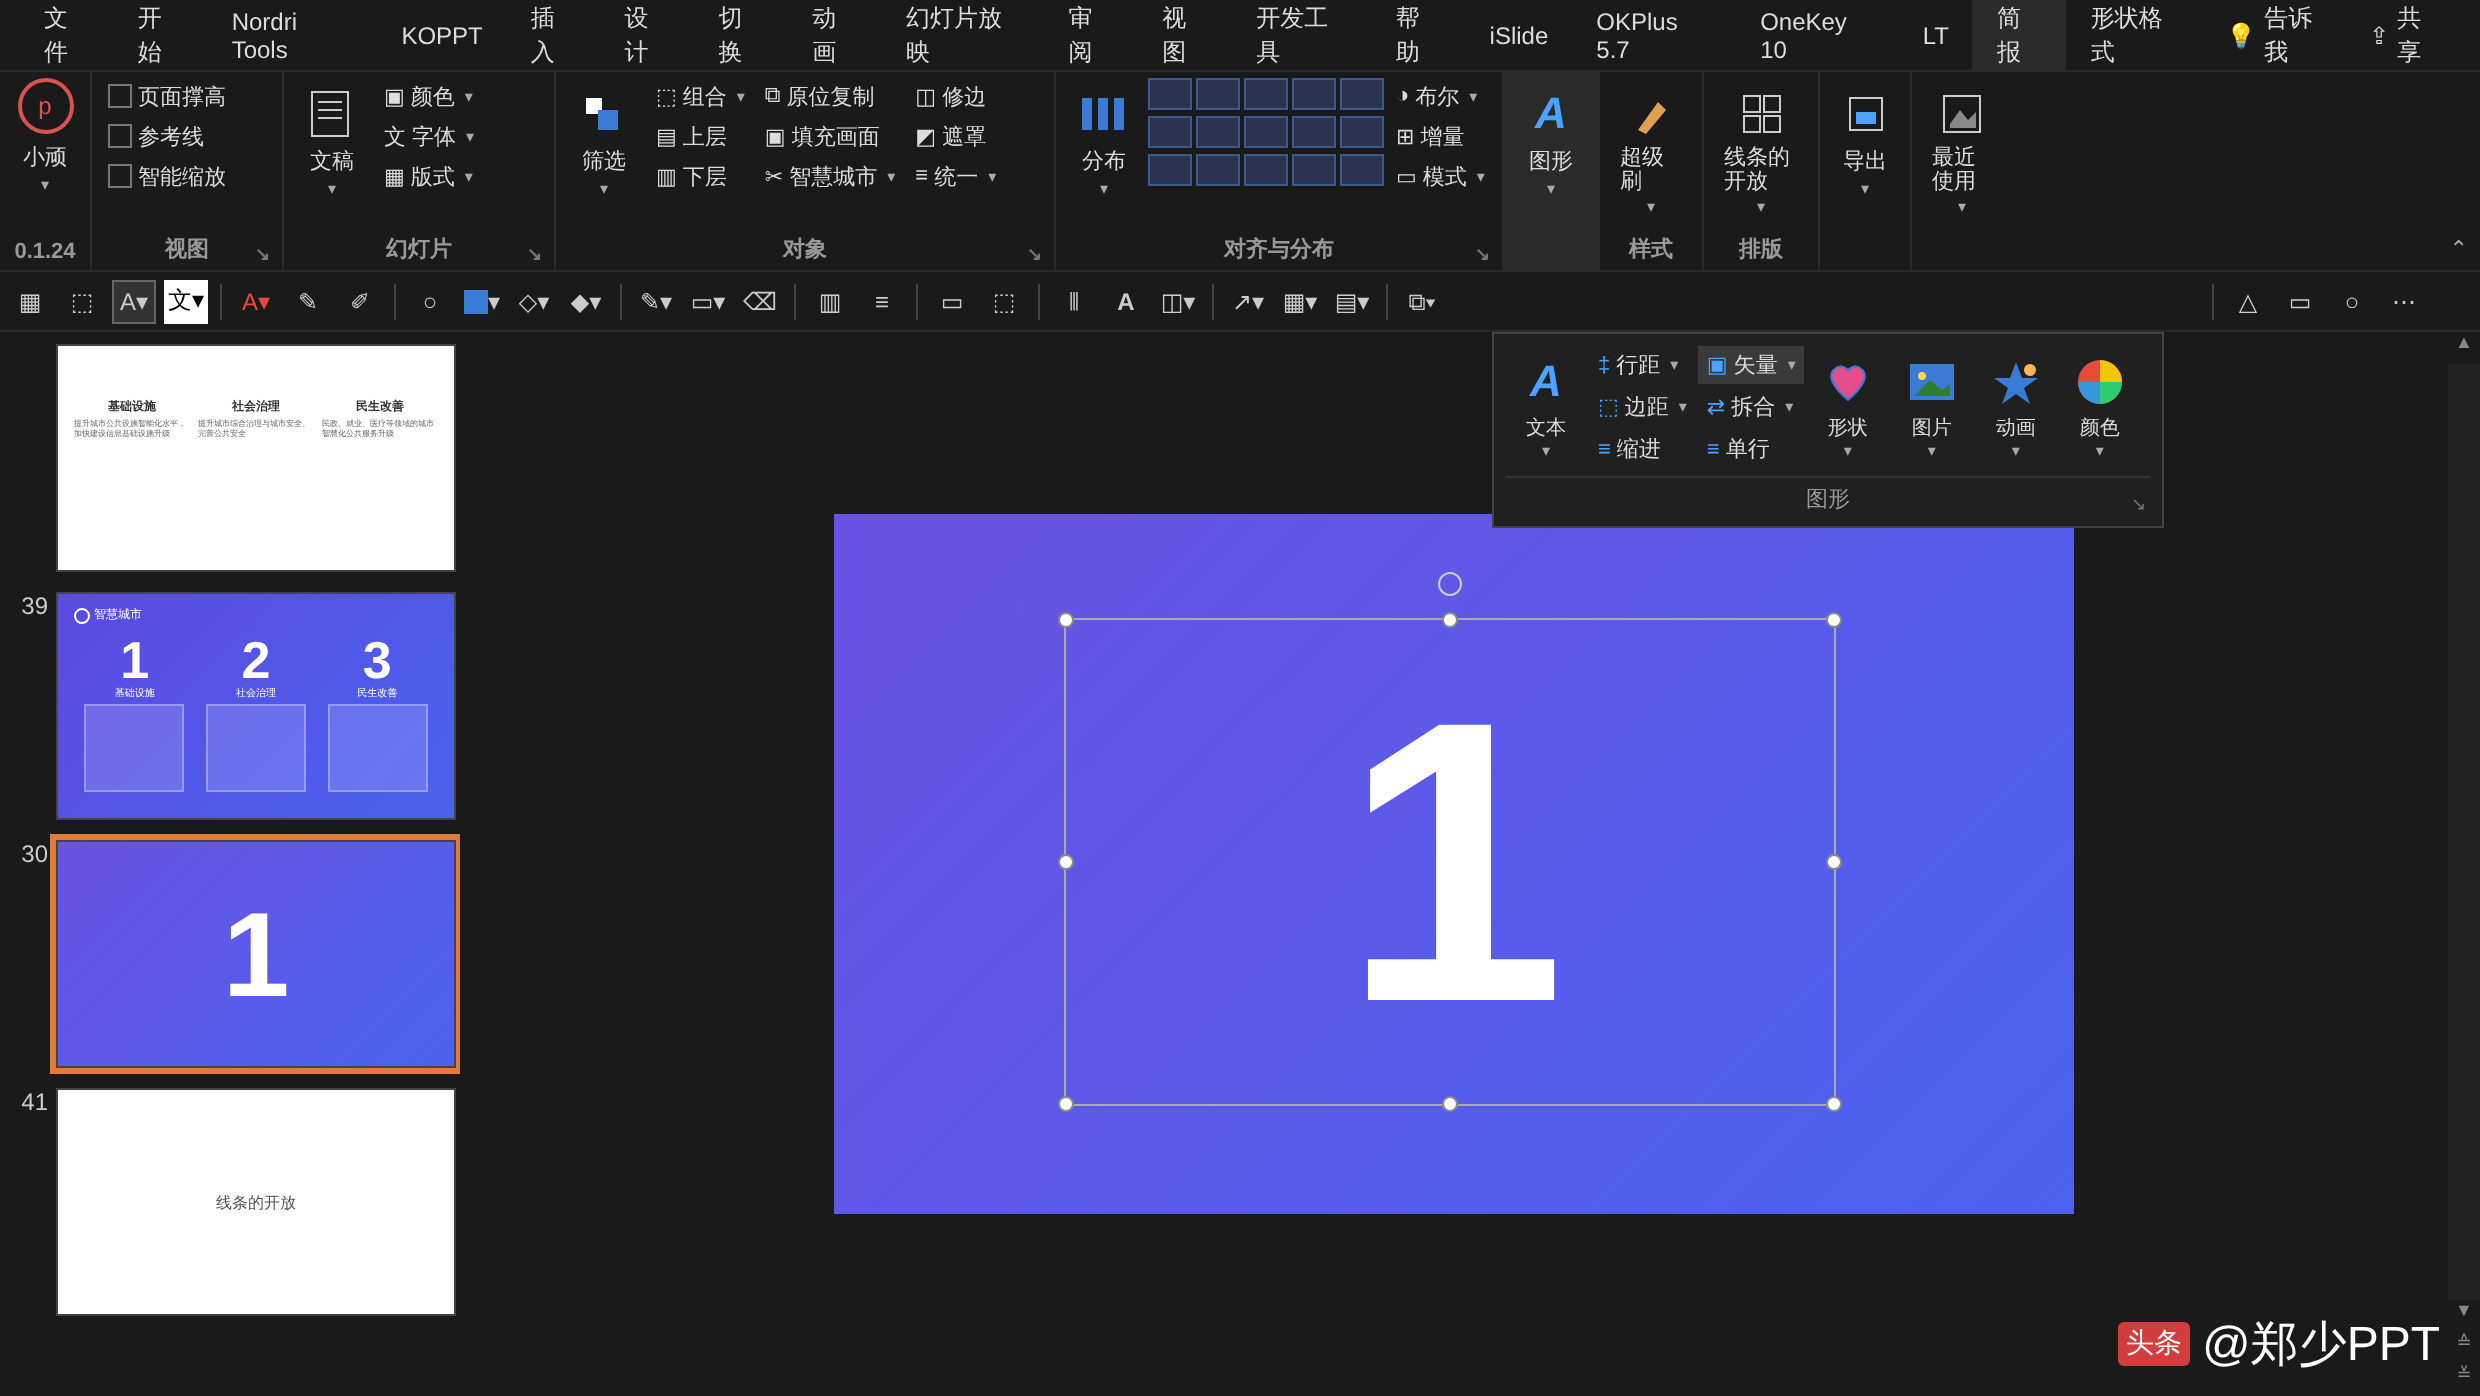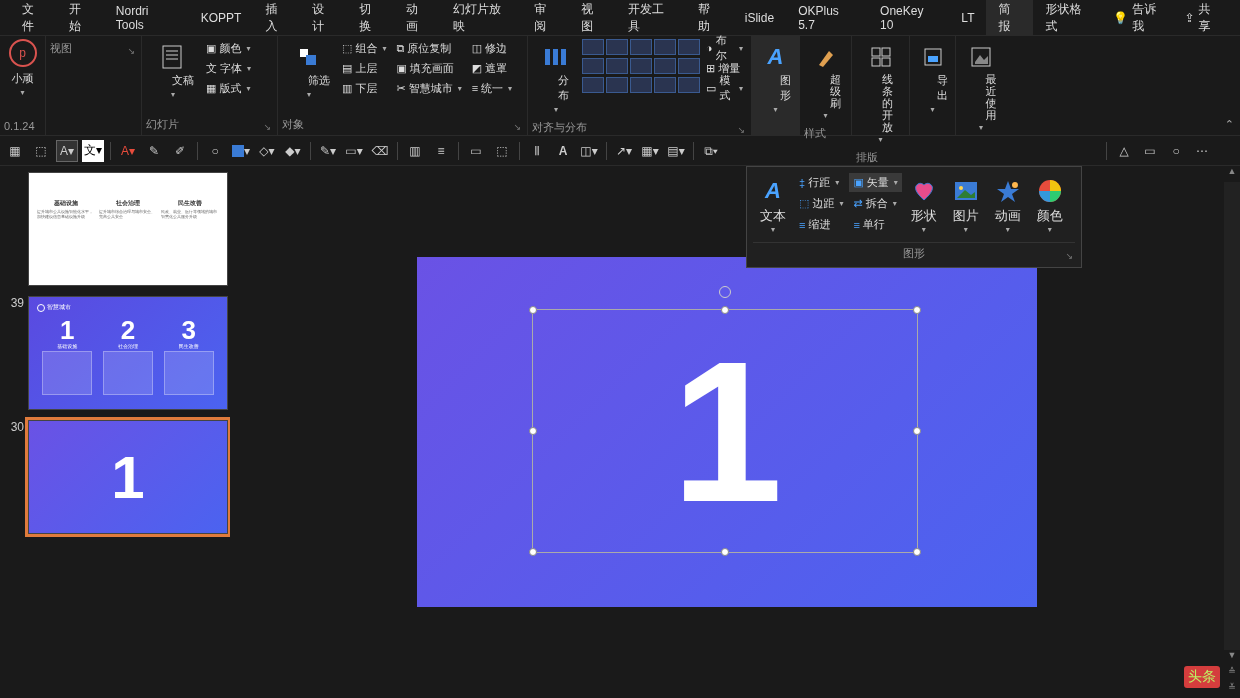--- a/index.html
+++ b/index.html
@@ -10,44 +10,44 @@
 .menubar .tab { padding: 0 12px; height: 36px; display: flex; align-items: center; color: #ddd; cursor: pointer; font-size: 12px; }
 .menubar .tab.active { background: #2a2a2a; }
 .menubar .right { margin-left: auto; display: flex; align-items: center; }
 .menubar .tell-me { display: flex; align-items: center; gap: 4px; padding: 0 10px; }
 .menubar .share { display: flex; align-items: center; gap: 4px; padding: 0 10px; }
 
 
 .ribbon { display: flex; align-items: stretch; height: 100px; background: #1a1a1a; border-bottom: 1px solid #2a2a2a; position: relative; }
 .group { display: flex; flex-direction: column; justify-content: space-between; border-right: 1px solid #2a2a2a; padding: 3px 4px 1px 4px; }
 .group .items { display: flex; gap: 2px; }
-.group .label { text-align: left; font-size: 11px; color: #999; padding: 2px 0; position: relative; }
+.group .label { text-align: center; font-size: 11px; color: #999; padding: 2px 0; position: relative; font-weight: bold; }
 .group .label .launcher { position: absolute; right: 2px; bottom: 2px; font-size: 9px; color: #777; cursor: pointer; }
 .vstack { display: flex; flex-direction: column; gap: 2px; }
 .hbtn { display: flex; align-items: center; gap: 3px; padding: 2px 4px; font-size: 11px; color: #ddd; cursor: pointer; height:18px; }
 .bigbtn { display: flex; flex-direction: column; align-items: center; justify-content: center; padding: 4px 6px; gap: 2px; cursor: pointer; }
 .bigbtn .ic { width: 28px; height: 28px; display: flex; align-items: center; justify-content: center; }
-.bigbtn .lb { font-size: 11px; color: #ddd; margin-left: 20px; }
+.bigbtn .lb { font-size: 11px; color: #ddd; }
 .bigbtn .dd { font-size: 8px; color: #aaa; }
 .chk { width: 12px; height: 12px; border: 1px solid #777; display: inline-block; }
 .arrdn::after { content: "▾"; font-size: 8px; color: #aaa; margin-left: 2px; }
 .icongrid .sic, .iconrow .sic { width: 22px; height: 16px; border:1px solid #3a5a90; background:#2a3450; cursor:pointer; }
 .iconrow { display:flex; gap:2px; }
 
 
 .qat { display: flex; align-items: center; height: 30px; background: #1a1a1a; border-bottom: 1px solid #2a2a2a; padding: 0 4px; gap:4px; }
 .qic { width: 22px; height: 22px; display:flex; align-items:center; justify-content:center; cursor:pointer; color:#ccc; }
 .vsep { width:1px; height:18px; background:#444; margin:0 2px; }
 
 
 .panel { position:absolute; top:166px; left:746px; width:336px; background:#202020; border:1px solid #444; z-index:50; padding:6px; }
 .panel .prow { display:flex; gap:2px; }
 .panel .pbtn { display:flex; flex-direction:column; align-items:center; justify-content:flex-start; padding:4px 6px; cursor:pointer; }
 .panel .pbtn .pic { width:28px; height:28px; display:flex; align-items:center; justify-content:center; margin-bottom:2px; }
-.panel .pbtn .plb { font-size:13px; color:#ddd; }
+.panel .pbtn .plb { font-size:10px; color:#ddd; }
 .panel .mini { display:flex; align-items:center; gap:3px; padding:2px 4px; font-size:11px; cursor:pointer; }
 .panel .footer { text-align:center; font-size:11px; color:#999; border-top:1px solid #333; padding:3px 0 0 0; margin-top:4px; position:relative; }
 .panel .footer .launcher { position:absolute; right:2px; bottom:0; font-size:9px; color:#777; }
 
 
 .workspace { display:flex; height:calc(698px - 36px - 100px - 30px); }
 .thumbs { width:230px; background:#1a1a1a; overflow-y:auto; padding:6px 2px 6px 0; position:relative; }
 .thumb-row { display:flex; align-items:flex-start; gap:4px; margin-bottom:10px; }
 .thumb-num { width:24px; text-align:right; font-size:12px; color:#ccc; }
 .thumb { width:200px; height:114px; background:#fff; border:1px solid #444; }
@@ -63,21 +63,21 @@
 .slide .num { position:absolute; left:50%; top:50%; transform:translate(-50%,-50%); font-size:200px; font-weight:700; color:#fff; }
 
 
 .vscroll { width:16px; background:#1a1a1a; display:flex; flex-direction:column; }
 .vscroll .up,.vscroll .dn{height:16px; text-align:center; font-size:9px; color:#888; cursor:pointer;}
 .vscroll .track{flex:1; background:#222;}
 .thumbs::-webkit-scrollbar{width:14px}.thumbs::-webkit-scrollbar-track{background:#222}.thumbs::-webkit-scrollbar-thumb{background:#555}
 
 
 .watermark { position:absolute; right:20px; bottom:10px; font-size:24px; color:#fff; font-weight:500; display:flex; align-items:center; gap:6px; z-index:100; }
-.watermark .tlg { background:#d43d3d; color:#bef264; padding:2px 4px; border-radius:3px; font-size:14px;text-align:right; }
+.watermark .tlg { background:#d43d3d; color:#ffffff; padding:2px 4px; border-radius:3px; font-size:14px;text-align:right; }
 
 .collapse-arr { position:absolute; right:6px; bottom:4px; font-size:11px; color:#aaa; cursor:pointer; }
 
 
 .t38 { background:#fff; display:flex; justify-content:space-around; padding:26px 8px 8px 8px; gap:4px; }
 .t38 .col { flex:1; }
 .t38 .h3 { font-size:6px; font-weight:bold; color:#333; text-align:center; margin-bottom:2px; }
 .t38 .p { font-size:4px; color:#666; line-height:1.2; }
 .t39 { background:linear-gradient(135deg,#5a4ae0,#4b63f0); display:flex; align-items:center; justify-content:space-around; padding:14px 8px 8px 8px; }
 .t39 .blk { color:#fff; font-size:8px; display:flex; flex-direction:column; align-items:center; }
@@ -129,20 +129,34 @@
   <div class="group" style="width:46px;border-right:1px solid #2a2a2a;">
     <div class="items" style="flex-direction:column;align-items:center;">
       <div style="width:28px;height:28px;border-radius:50%;border:2px solid #d9534f;display:flex;align-items:center;justify-content:center;color:#d9534f;font-size:12px;">p</div>
       <div style="font-size:11px;margin-top:2px;">小顽</div>
       <div style="font-size:8px;color:#aaa;">▾</div>
     </div>
     <div class="label">0.1.24</div>
   </div>
 
   <div class="group" style="width:96px">
+    <div class="vstack">
+      <div class="hbtn">
+          <span class="chk"></span>
+          <span>页面撑高</span>
+        </div>
+      <div class="hbtn">
+          <span class="chk"></span>
+          <span>参考线</span>
+        </div>
+      <div class="hbtn">
+          <span class="chk"></span>
+          <span>智能缩放</span>
+        </div>
+    </div>
     <div class="label"><span>视图</span><span class="launcher">↘</span></div>
   </div>
 
   <div class="group" style="width:136px">
     <div class="items">
       <div class="bigbtn">
         <div class="ic">
             <svg width="24" height="26">
               <rect x="2" y="2" width="18" height="22" fill="none" stroke="#ccc"></rect>
               <line x1="5" y1="7" x2="17" y2="7" stroke="#ccc"></line>
@@ -522,20 +536,26 @@
             <div class="big">3</div>
             <div style="font-size:5px">民生改善</div>
             <div class="card"></div>
           </div>
       </div>
     </div>
     <div class="thumb-row">
       <div class="thumb-num">30</div>
       <div class="thumb t40 active">
           <div class="n">1</div>
+        </div>
+    </div>
+    <div class="thumb-row">
+      <div class="thumb-num">41</div>
+      <div class="thumb t41">
+          <div class="t">线条的开放</div>
         </div>
     </div>
   </div>
 
   <div class="canvas-wrap">
     <div class="slide">
       <div class="num">1</div>
       <div class="sel-box">
         <div class="rot"></div>
         <div class="h tl"></div>
@@ -554,13 +574,14 @@
     <div class="up">▲</div>
     <div class="track"></div>
     <div class="dn">▼</div>
     <div class="dn">≙</div>
     <div class="dn">≚</div>
   </div>
 </div>
 
 <div class="watermark">
   <span class="tlg">头条</span>
+  <span>@郑少PPT</span>
 </div>
 
 </body></html>

